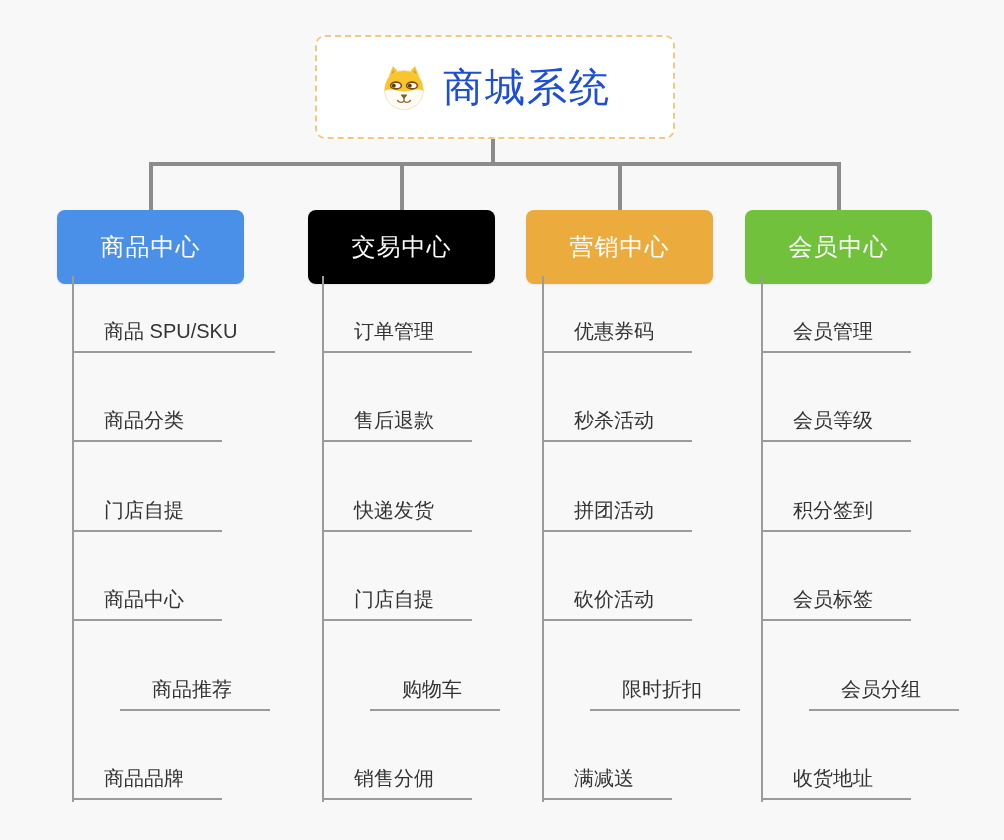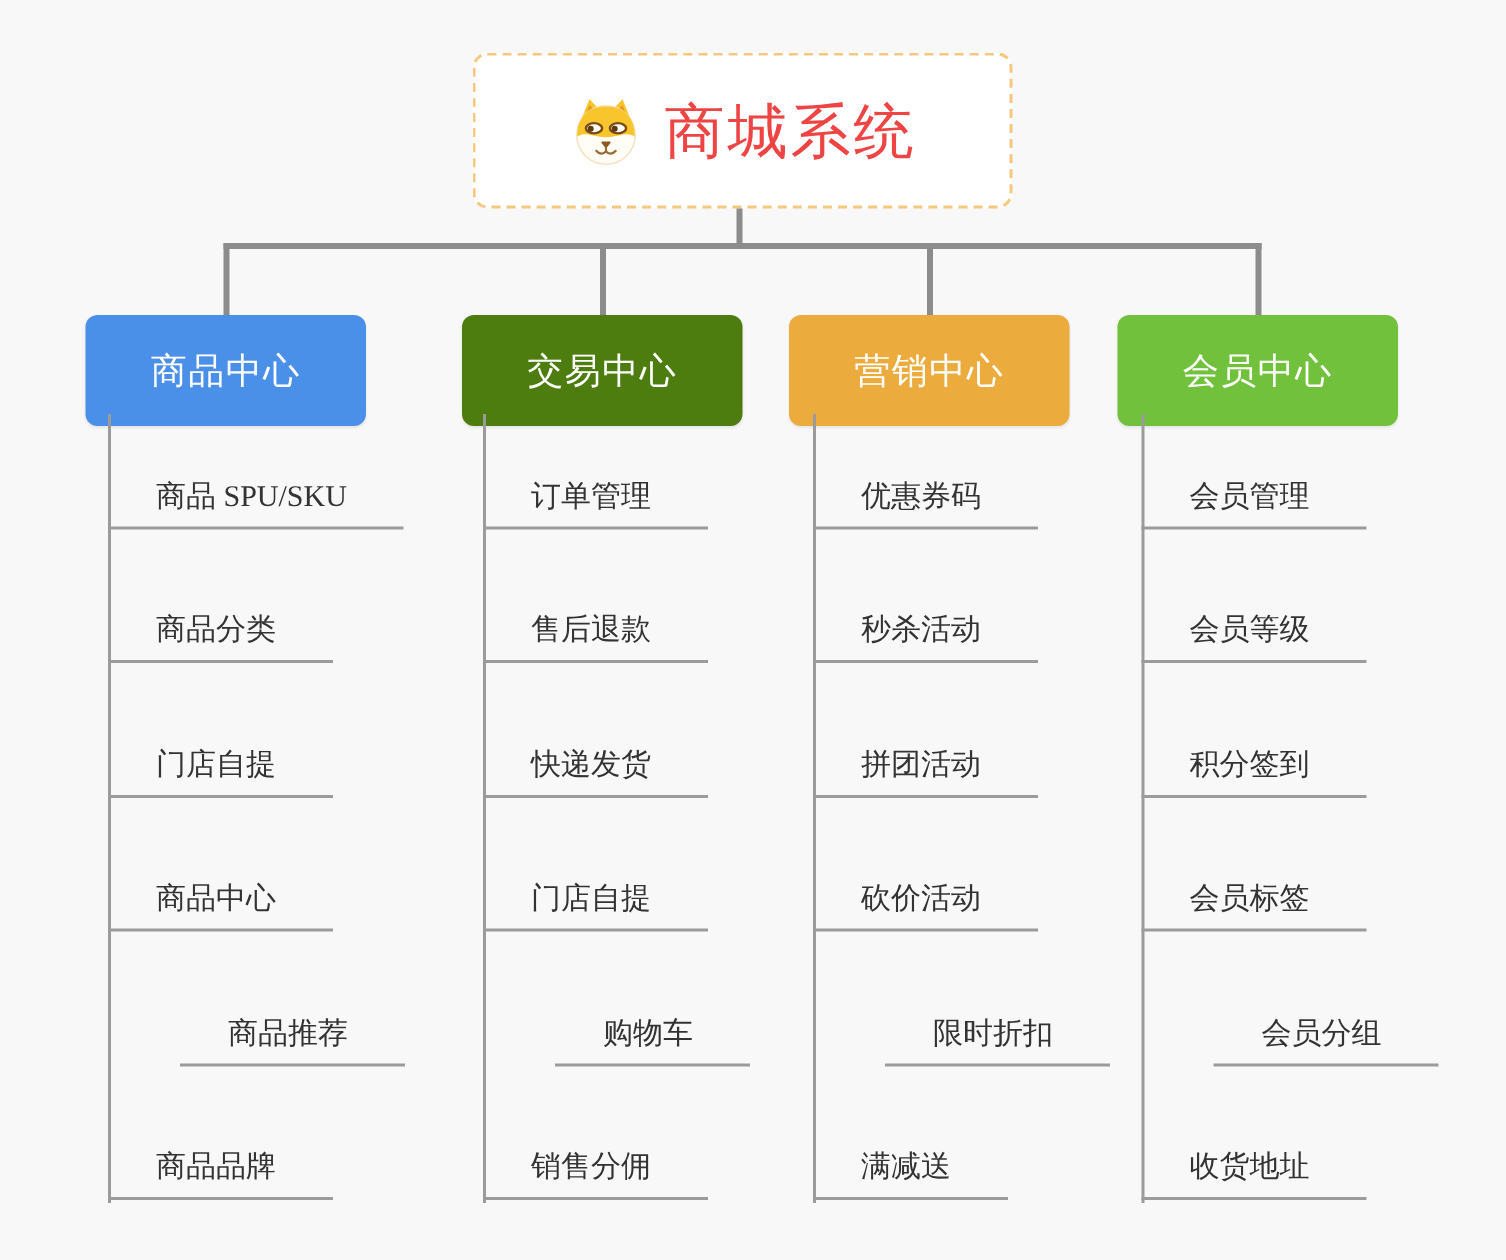--- a/index.html
+++ b/index.html
@@ -12,21 +12,21 @@
   .stage{position:absolute;inset:0;}
 
   
   .root-node{
     position:absolute;left:315px;top:35px;width:360px;height:104px;
     background:#ffffff;border:2px dashed #f6c87f;border-radius:10px;
     box-sizing:border-box;
     display:flex;align-items:center;justify-content:center;gap:14px;
   }
   .root-title{
-    font-size:40px;font-weight:500;color:#ef4444;letter-spacing:2px;
+    font-size:40px;font-weight:500;color:#1d4ed8;letter-spacing:2px;
     white-space:nowrap;
   }
   .root-icon{width:50px;height:46px;flex:0 0 auto;}
 
   
   .line{position:absolute;background:#8c8c8c;}
   .root-stub{left:491px;top:139px;width:4px;height:25px;}
   .bus{left:149px;top:162px;width:692px;height:4px;}
   .stub{top:162px;width:4px;height:48px;}
   .stub-0{left:149px;} .stub-1{left:400px;} .stub-2{left:618px;} .stub-3{left:837px;}
@@ -46,21 +46,21 @@
   .spine-0{left:72px;} .spine-1{left:322px;} .spine-2{left:542px;} .spine-3{left:761px;}
 
   
   .leaf{
     position:absolute;
     font-size:20px;color:#333333;white-space:nowrap;
     line-height:26px;
     padding:0 38px 7px 32px;
     border-bottom:2px solid #9b9b9b;
   }
-  .lcol-0{left:72px;font-family:Liberation Serif, serif;} .lcol-1{left:322px;} .lcol-2{left:542px;} .lcol-3{left:761px;}
+  .lcol-0{left:72px;} .lcol-1{left:322px;} .lcol-2{left:542px;} .lcol-3{left:761px;}
   .lrow-0{top:318px;} .lrow-1{top:407px;} .lrow-2{top:497px;}
   .lrow-3{top:586px;} .lrow-4{top:676px;margin-left:48px;} .lrow-5{top:765px;}
 </style>
 </head>
 <body>
 
 <div class="stage">
 
   <div class="root-node">
     <svg class="root-icon" viewBox="0 0 50 46" aria-hidden="true">
@@ -87,21 +87,21 @@
   </div>
 
   <div class="line root-stub"></div>
   <div class="line bus"></div>
   <div class="line stub stub-0"></div>
   <div class="line stub stub-1"></div>
   <div class="line stub stub-2"></div>
   <div class="line stub stub-3"></div>
 
   <div class="branch-node branch-0" style="background-color: rgb(74, 143, 232);">商品中心</div>
-  <div class="branch-node branch-1" style="background-color: #4d7c0f;">交易中心</div>
+  <div class="branch-node branch-1" style="background-color: #000000;">交易中心</div>
   <div class="branch-node branch-2" style="background-color: rgb(235, 171, 61);">营销中心</div>
   <div class="branch-node branch-3" style="background-color: rgb(114, 193, 60);">会员中心</div>
 
   <div class="spine spine-0"></div>
   <div class="spine spine-1"></div>
   <div class="spine spine-2"></div>
   <div class="spine spine-3"></div>
 
   <div class="leaf lcol-0 lrow-0">商品 SPU/SKU</div>
   <div class="leaf lcol-0 lrow-1">商品分类</div>

